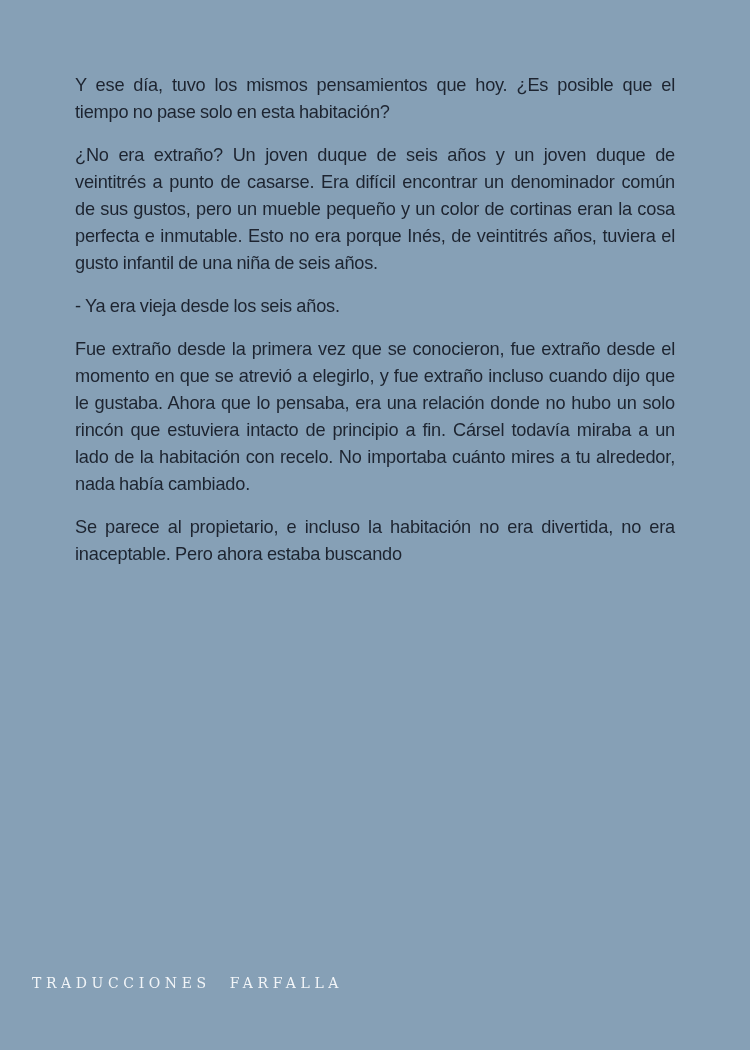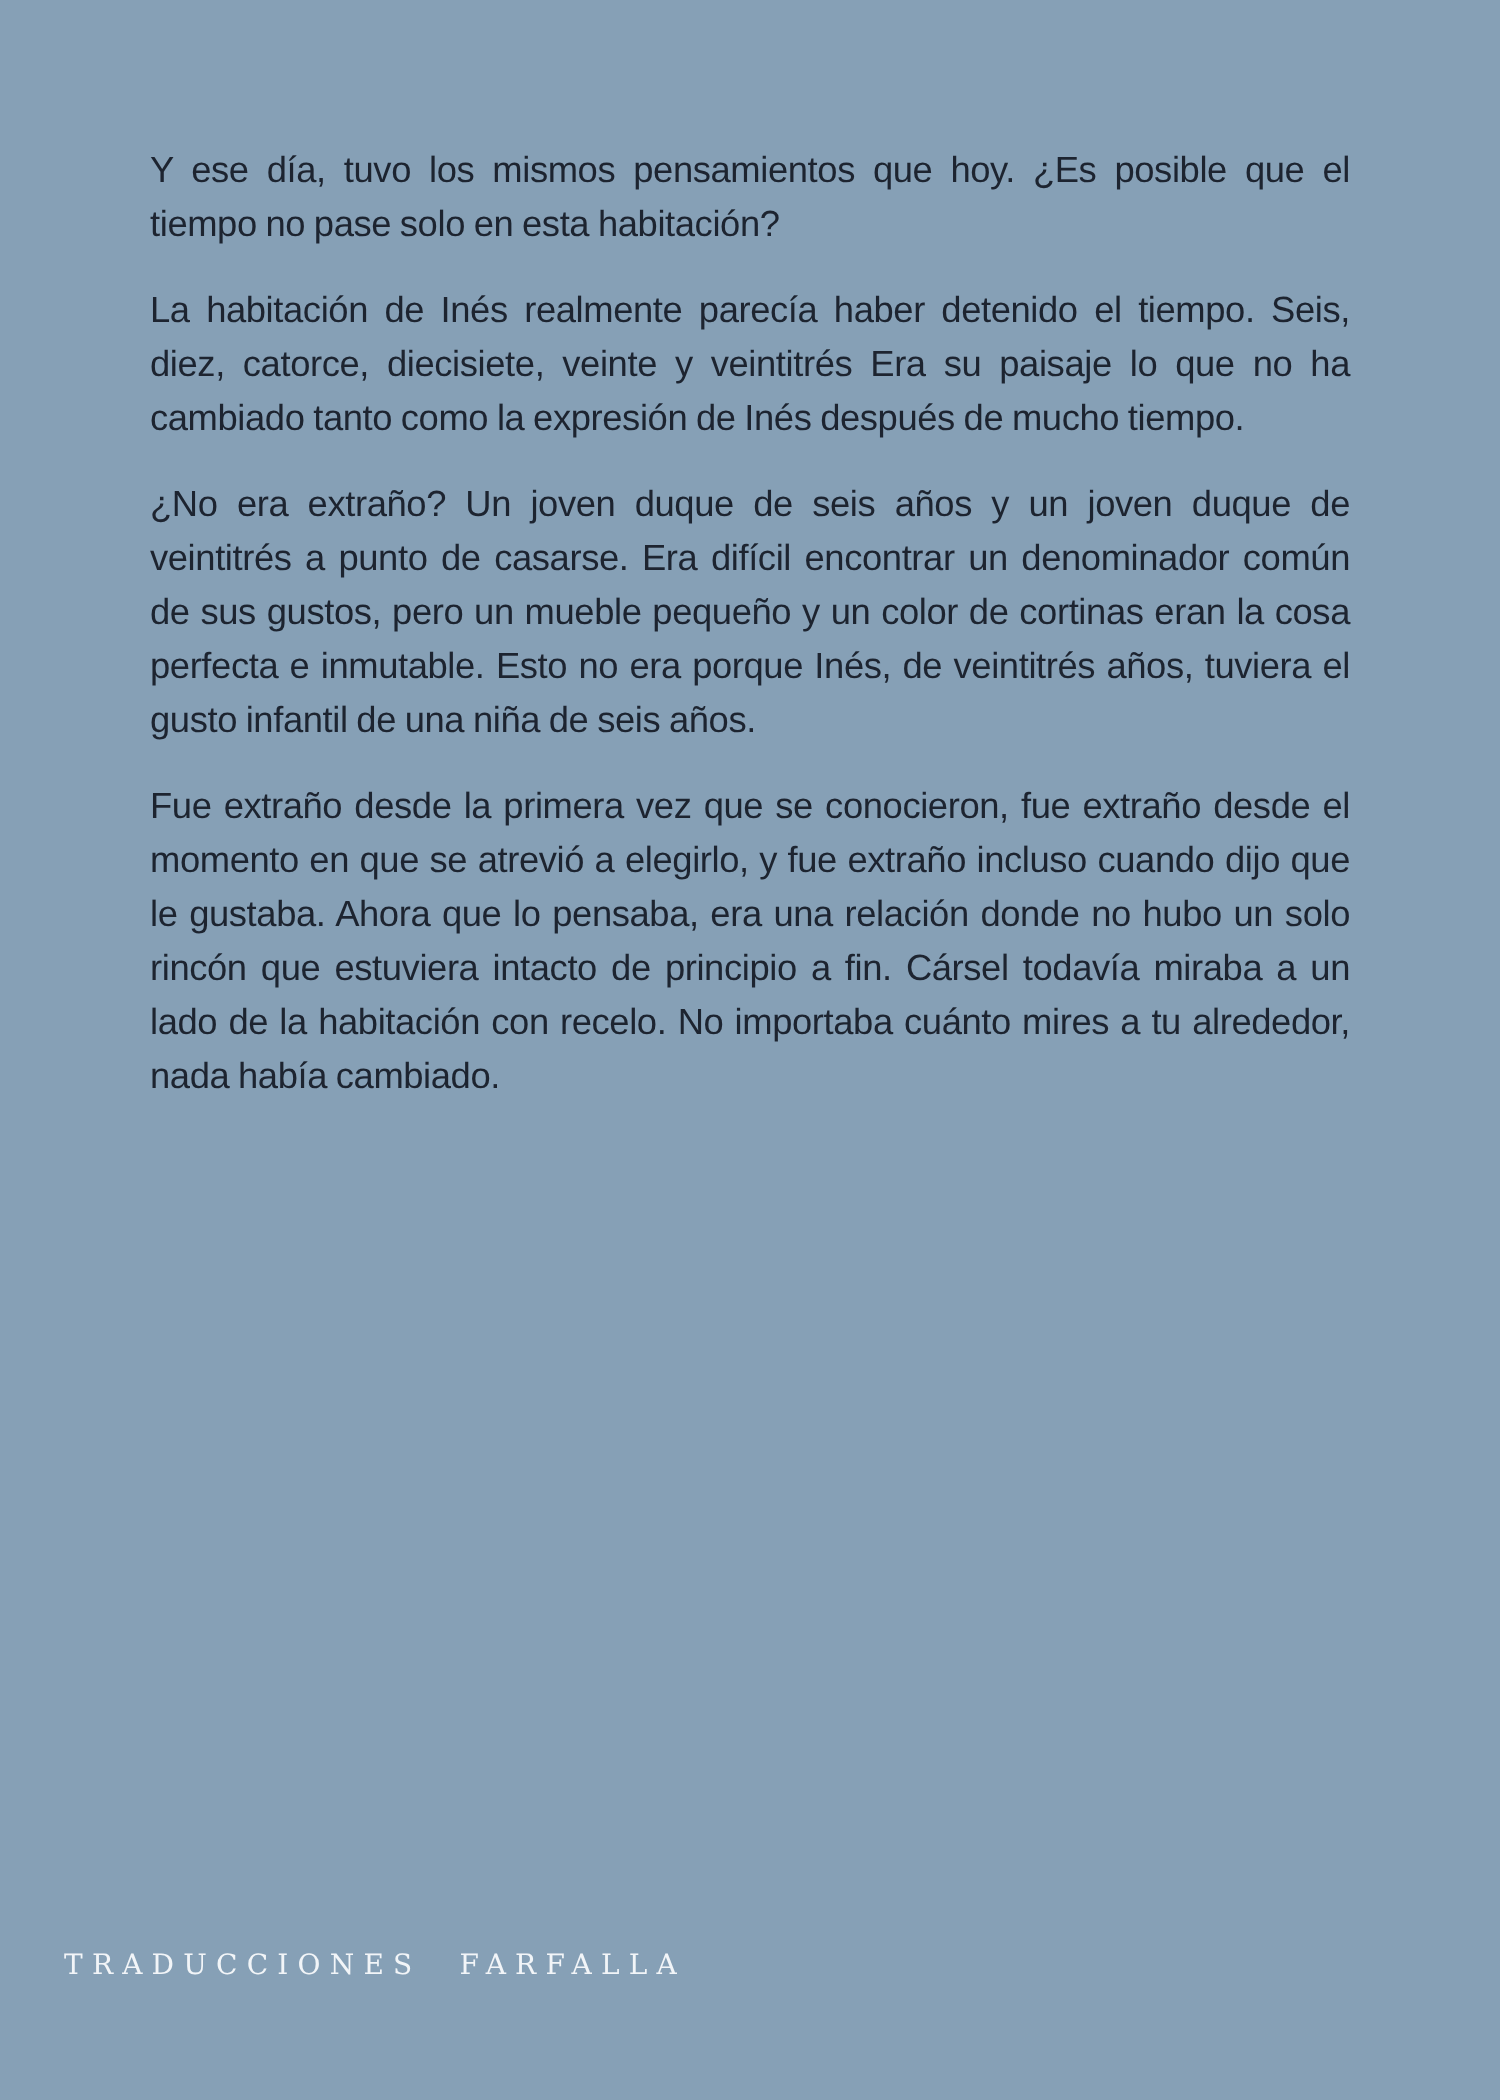--- a/index.html
+++ b/index.html
@@ -41,18 +41,19 @@
       color: #f2f5f8;
       word-spacing: 10px;
       padding-left: 32px;
     }
   </style>
 </head>
 <body>
 
 <div class="page">
   <p class="para">Y ese día, tuvo los mismos pensamientos que hoy. ¿Es posible que el tiempo no pase solo en esta habitación?</p>
-  <p class="para">La habitación de Inés realmente parecía haber detenido el tiempo. Seis, diez, catorce, diecisiete, veinte y veintitrés Era su paisaje lo que no ha cambiado tanto como la expresión de Inés después de mucho tiempo.</p>
   <p class="para">¿No era extraño? Un joven duque de seis años y un joven duque de veintitrés a punto de casarse. Era difícil encontrar un denominador común de sus gustos, pero un mueble pequeño y un color de cortinas eran la cosa perfecta e inmutable. Esto no era porque Inés, de veintitrés años, tuviera el gusto infantil de una niña de seis años.</p>
+  <p class="para">- Ya era vieja desde los seis años.</p>
   <p class="para">Fue extraño desde la primera vez que se conocieron, fue extraño desde el momento en que se atrevió a elegirlo, y fue extraño incluso cuando dijo que le gustaba. Ahora que lo pensaba, era una relación donde no hubo un solo rincón que estuviera intacto de principio a fin. Cársel todavía miraba a un lado de la habitación con recelo. No importaba cuánto mires a tu alrededor, nada había cambiado.</p>
+  <p class="para">Se parece al propietario, e incluso la habitación no era divertida, no era inaceptable. Pero ahora estaba buscando</p>
 </div>
 
 <div class="footer">TRADUCCIONES FARFALLA</div>
 
 </body></html>

